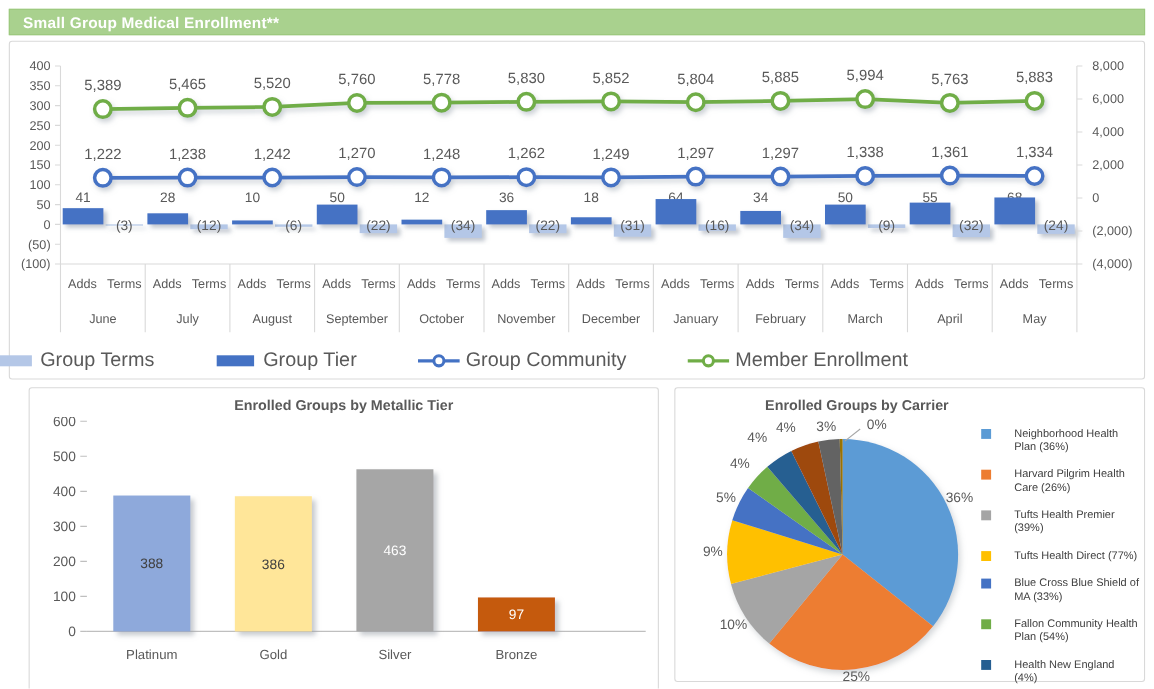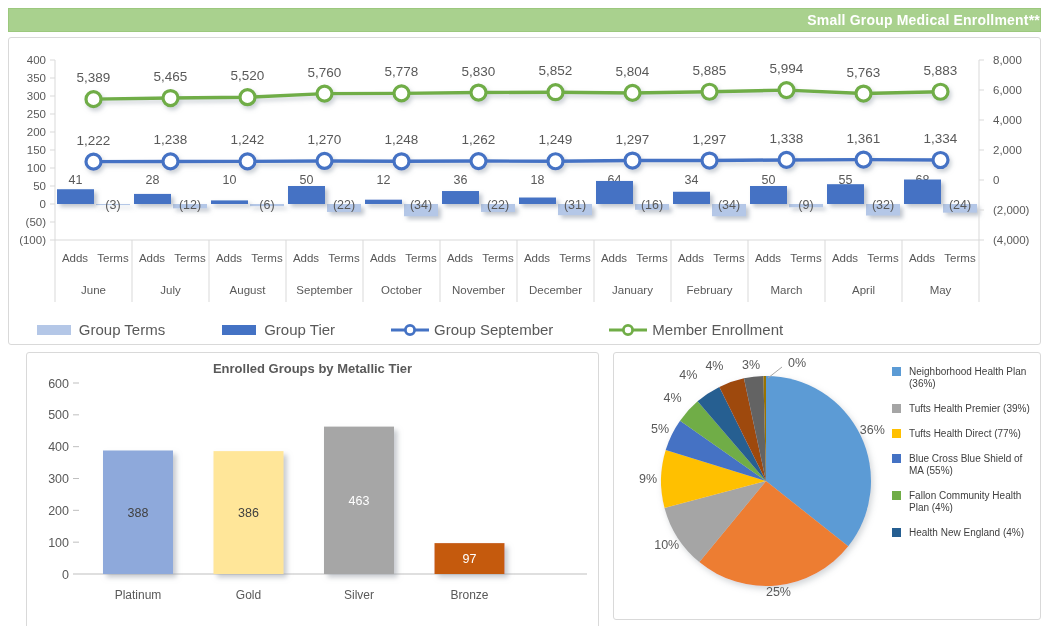--- a/index.html
+++ b/index.html
@@ -1,33 +1,33 @@
 <!DOCTYPE html>
 <html><head>
 <meta charset="utf-8">
 <style>
   html,body{margin:0;padding:0;background:#fff;}
   body{font-family:"Liberation Sans",sans-serif;width:1049px;height:626px;overflow:hidden;}
   .page{width:1033px;padding:8px;}
   .banner{background:#A9D18E;border:1px solid #9CC87E;height:22px;line-height:22px;
-          padding-left:12px;color:#fff;font-weight:bold;font-size:14px;letter-spacing:.2px;text-align:right;}
+          padding-left:12px;color:#fff;font-weight:bold;font-size:14px;letter-spacing:.2px;}
   .panel{background:#fff;border:1px solid #D9D9D9;border-radius:3px;box-sizing:border-box;}
   .main-panel{width:1033px;height:308px;margin-top:5px;position:relative;}
   .combo-legend{position:absolute;left:0;right:0;bottom:6px;display:flex;justify-content:center;
-                padding-right:230px;gap:56px;align-items:center;font-size:15px;color:#595959;}
+                padding-right:230px;gap:56px;align-items:center;font-size:18px;color:#595959;}
   .lg-item{display:flex;align-items:center;gap:5px;white-space:nowrap;}
   .bottom-row{display:flex;margin-top:7px;gap:14px;}
   .tier-panel{width:573px;height:300px;margin-left:18px;}
   .carrier-panel{flex:1;height:268px;display:flex;flex-direction:column;}
   .chart-title{font-weight:bold;font-size:13px;color:#595959;text-align:center;padding-top:8px;height:18px;}
   .carrier-panel .chart-title{width:330px;}
   .carrier-body{display:flex;flex:1;}
   .pie-legend{flex:1;display:flex;flex-direction:column;gap:13px;padding:13px 4px 0 2px;
               font-size:10px;color:#404040;line-height:1.2;}
-  .pl-item{display:flex;gap:8px;align-items:flex-start;}
+  .pl-item{display:flex;gap:21px;align-items:flex-start;}
   .pl-swatch{width:9px;height:9px;flex:0 0 9px;margin-top:1px;}
   svg text{font-family:"Liberation Sans",sans-serif;}
 </style>
 </head>
 <body>
 
 <div class="page">
 
   <div class="banner">
     <span>Small Group Medical Enrollment**</span>
@@ -249,21 +249,21 @@
           <svg width="38" height="14">
             <rect x="1" y="2" width="34" height="10" fill="#4472C4"></rect>
           </svg>
           <span>Group Tier</span>
         </span>
         <span class="lg-item">
           <svg width="38" height="14">
             <line x1="0" y1="7" x2="38" y2="7" stroke="#4472C4" stroke-width="3"></line>
             <circle cx="19" cy="7" r="4.6" fill="#fff" stroke="#4472C4" stroke-width="2.8"></circle>
           </svg>
-          <span>Group September</span>
+          <span>Group Community</span>
         </span>
         <span class="lg-item">
           <svg width="38" height="14">
             <line x1="0" y1="7" x2="38" y2="7" stroke="#70AD47" stroke-width="3"></line>
             <circle cx="19" cy="7" r="4.6" fill="#fff" stroke="#70AD47" stroke-width="2.8"></circle>
           </svg>
           <span>Member Enrollment</span>
         </span>
       </div>
   </div>
@@ -302,20 +302,21 @@
           <text x="111" y="220" font-size="12" text-anchor="middle" fill="#595959">Platinum</text>
           <text x="221.5" y="138.06166666666667" font-size="12.5" text-anchor="middle" fill="#404040">386</text>
           <text x="221.5" y="220" font-size="12" text-anchor="middle" fill="#595959">Gold</text>
           <text x="332" y="125.80583333333333" font-size="12.5" text-anchor="middle" fill="#FFFFFF">463</text>
           <text x="332" y="220" font-size="12" text-anchor="middle" fill="#595959">Silver</text>
           <text x="442.5" y="184.06083333333333" font-size="12.5" text-anchor="middle" fill="#FFFFFF">97</text>
           <text x="442.5" y="220" font-size="12" text-anchor="middle" fill="#595959">Bronze</text>
         </svg>
     </div>
     <div class="panel carrier-panel">
+      <div class="chart-title">Enrolled Groups by Carrier</div>
       <div class="carrier-body">
         <svg id="pie-svg" width="276" height="246">
             <defs>
               <filter id="shP" x="-20%" y="-20%" width="150%" height="150%">
                 <feDropShadow dx="2" dy="3" stdDeviation="3" flood-color="#9aa0a8" flood-opacity="0.45"></feDropShadow>
               </filter>
             </defs>
             <g filter="url(#shP)">
               <path d="M 152 128 L 152 23 A 105 105 0 0 1 234.2376984814974 193.28369588546838 Z" fill="#5B9BD5"></path>
               <path d="M 152 128 L 234.2376984814974 193.28369588546838 A 105 105 0 0 1 85.31765423319007 209.10773553142513 Z" fill="#ED7D31"></path>
@@ -339,34 +340,38 @@
             <text x="137.1269813505517" y="15.880883489959203" font-size="12.5" text-anchor="middle" fill="#595959">3%</text>
             <polyline points="154,25 168,14" fill="none" stroke="#A6A6A6" stroke-width="1"></polyline>
             <text x="183" y="14" font-size="12.5" text-anchor="middle" fill="#595959">0%</text>
           </svg>
         <div class="pie-legend" id="pie-legend">
             <div class="pl-item">
               <span class="pl-swatch" style="background: rgb(91, 155, 213);"></span>
               <span>Neighborhood Health Plan (36%)</span>
             </div>
             <div class="pl-item">
+              <span class="pl-swatch" style="background: rgb(237, 125, 49);"></span>
+              <span>Harvard Pilgrim Health Care (26%)</span>
+            </div>
+            <div class="pl-item">
               <span class="pl-swatch" style="background: rgb(165, 165, 165);"></span>
               <span>Tufts Health Premier (39%)</span>
             </div>
             <div class="pl-item">
               <span class="pl-swatch" style="background: rgb(255, 192, 0);"></span>
               <span>Tufts Health Direct (77%)</span>
             </div>
             <div class="pl-item">
               <span class="pl-swatch" style="background: rgb(68, 114, 196);"></span>
-              <span>Blue Cross Blue Shield of MA (55%)</span>
+              <span>Blue Cross Blue Shield of MA (33%)</span>
             </div>
             <div class="pl-item">
               <span class="pl-swatch" style="background: rgb(112, 173, 71);"></span>
-              <span>Fallon Community Health Plan (4%)</span>
+              <span>Fallon Community Health Plan (54%)</span>
             </div>
             <div class="pl-item">
               <span class="pl-swatch" style="background: rgb(37, 94, 145);"></span>
               <span>Health New England (4%)</span>
             </div>
           </div>
       </div>
     </div>
   </div>
 

